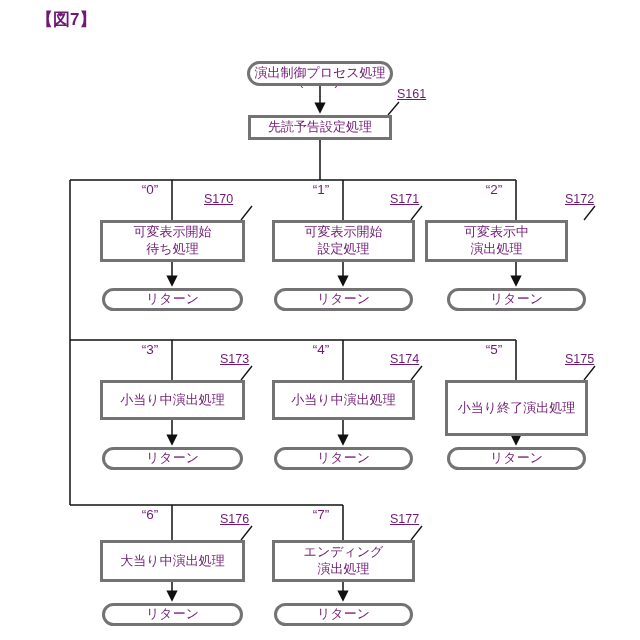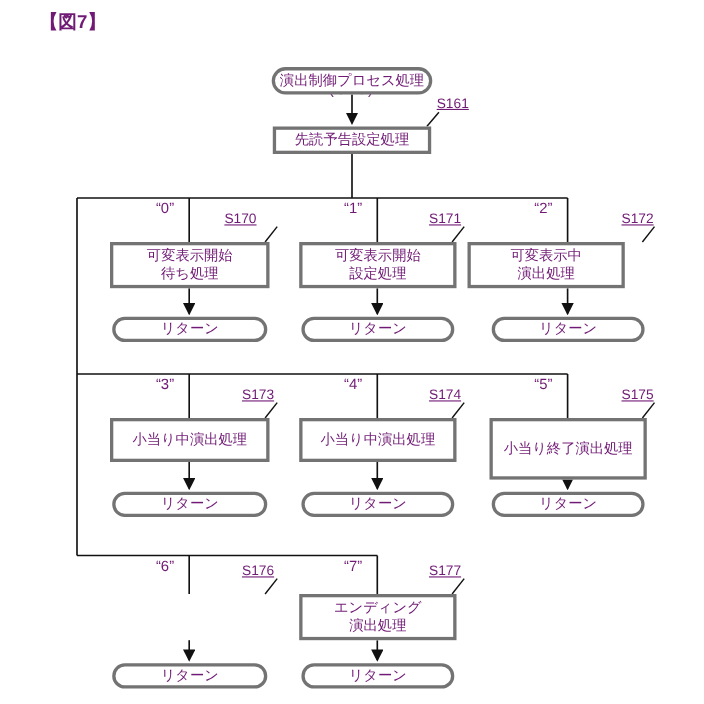--- a/index.html
+++ b/index.html
@@ -112,20 +112,21 @@
   <div class="node" style="left:272px;top:380px;width:143px;height:40px">小当り中演出処理</div>
   <div class="node pill" style="left:274px;top:447px;width:139px;height:23px">リターン</div>
 
   <div class="case" style="left:477px;top:342px">“5”</div>
   <div class="sref" style="left:565px;top:352px">S175</div>
   <div class="node" style="left:445px;top:380px;width:143px;height:56px">小当り終了演出処理</div>
   <div class="node pill" style="left:447px;top:447px;width:139px;height:23px">リターン</div>
 
   <div class="case" style="left:133px;top:507px">“6”</div>
   <div class="sref" style="left:220px;top:512px">S176</div>
+  <div class="node" style="left:100px;top:540px;width:145px;height:42px">大当り中演出処理</div>
   <div class="node pill" style="left:102px;top:603px;width:141px;height:23px">リターン</div>
 
   <div class="case" style="left:304px;top:507px">“7”</div>
   <div class="sref" style="left:390px;top:512px">S177</div>
   <div class="node" style="left:272px;top:540px;width:143px;height:42px">エンディング
 演出処理</div>
   <div class="node pill" style="left:274px;top:603px;width:139px;height:23px">リターン</div>
 
 </div>
 

